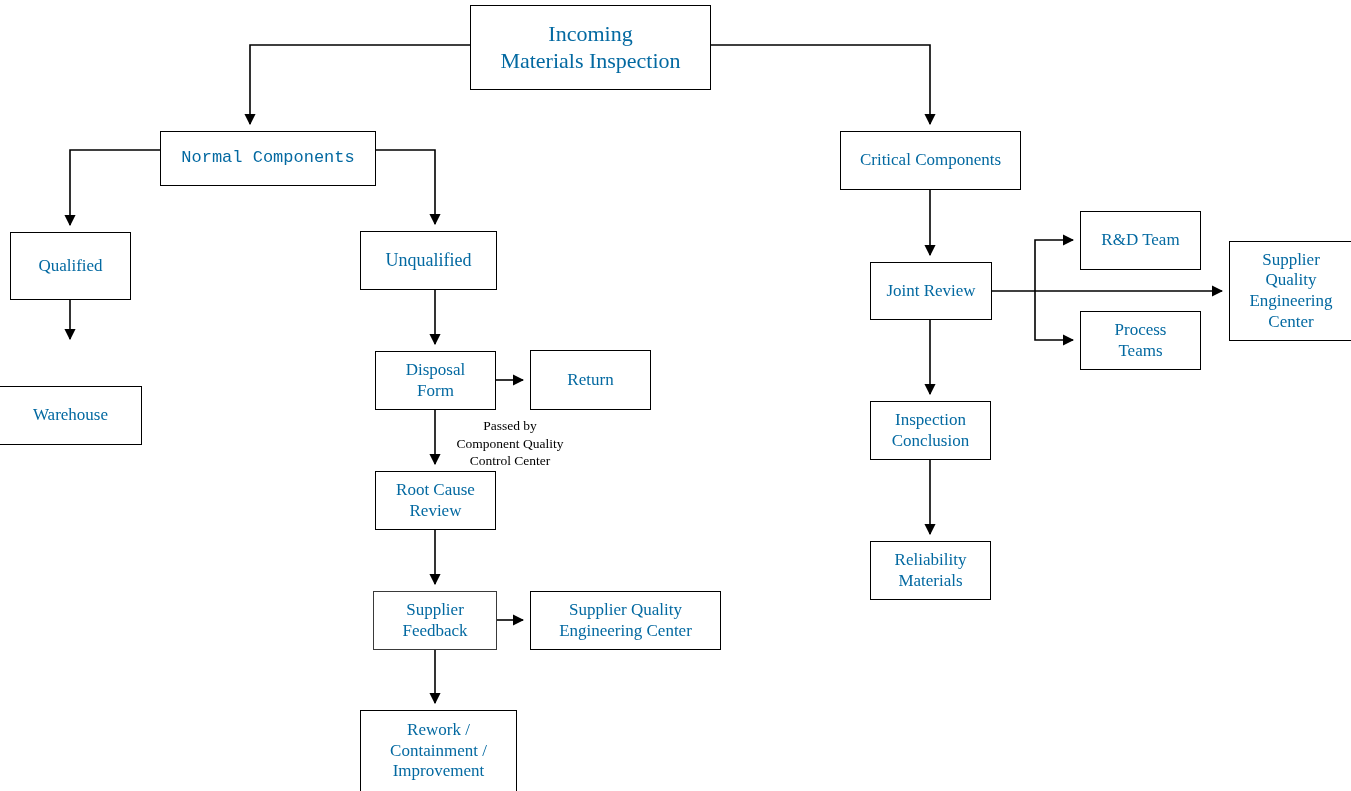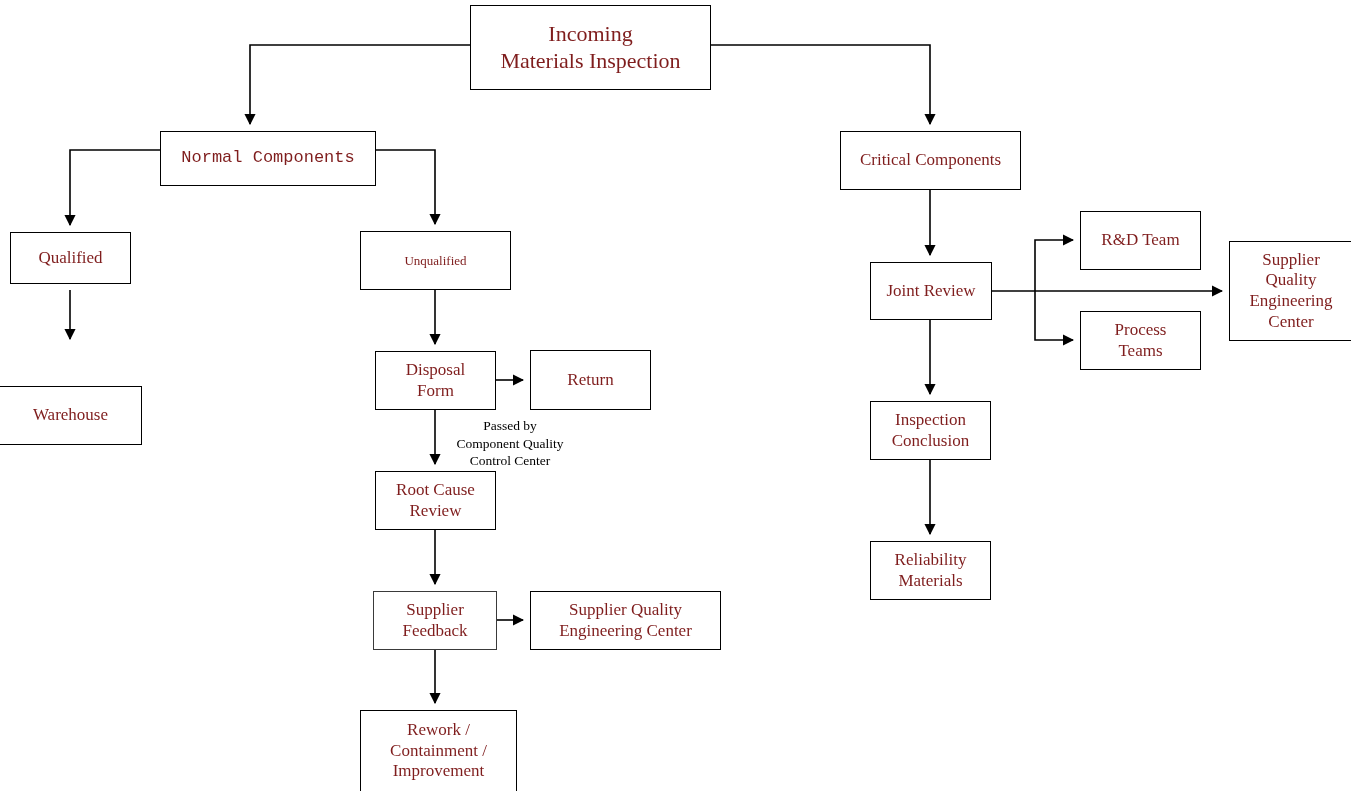--- a/index.html
+++ b/index.html
@@ -24,21 +24,21 @@
   }
   .node {
     position: absolute;
     box-sizing: border-box;
     border: 1.6px solid #000000;
     background: #ffffff;
     display: flex;
     align-items: center;
     justify-content: center;
     text-align: center;
-    color: #7f1d1d;
+    color: #0369a1;
     line-height: 1.22;
     white-space: pre-line;
     padding: 2px 6px;
   }
   .node-label {
     display: block;
     white-space: pre-line;
   }
   .edge-label {
     position: absolute;
@@ -103,29 +103,29 @@
   </div>
 
   <div class="node" style="left:160px; top:131px; width:216px; height:55px; font-size:17px;font-family:Liberation Mono, monospace;">
     <span class="node-label">Normal Components</span>
   </div>
 
   <div class="node" style="left:840px; top:131px; width:181px; height:59px; font-size:17px;">
     <span class="node-label">Critical Components</span>
   </div>
 
-  <div class="node" style="left:10px; top:232px; width:121px; height:52px; font-size:17px;">
+  <div class="node" style="left:10px; top:232px; width:121px; height:68px; font-size:17px;">
     <span class="node-label">Qualified</span>
   </div>
 
   <div class="node" style="left:-1px; top:346px; width:143px; height:59px; font-size:17px;margin-top:40px;">
     <span class="node-label">Warehouse</span>
   </div>
 
-  <div class="node" style="left:360px; top:231px; width:151px; height:59px; font-size:13px;">
+  <div class="node" style="left:360px; top:231px; width:137px; height:59px; font-size:18px;">
     <span class="node-label">Unqualified</span>
   </div>
 
   <div class="node" style="left:375px; top:351px; width:121px; height:59px; font-size:17px;">
     <span class="node-label">Disposal
 Form</span>
   </div>
 
   <div class="node" style="left:530px; top:350px; width:121px; height:60px; font-size:17px;">
     <span class="node-label">Return</span>

